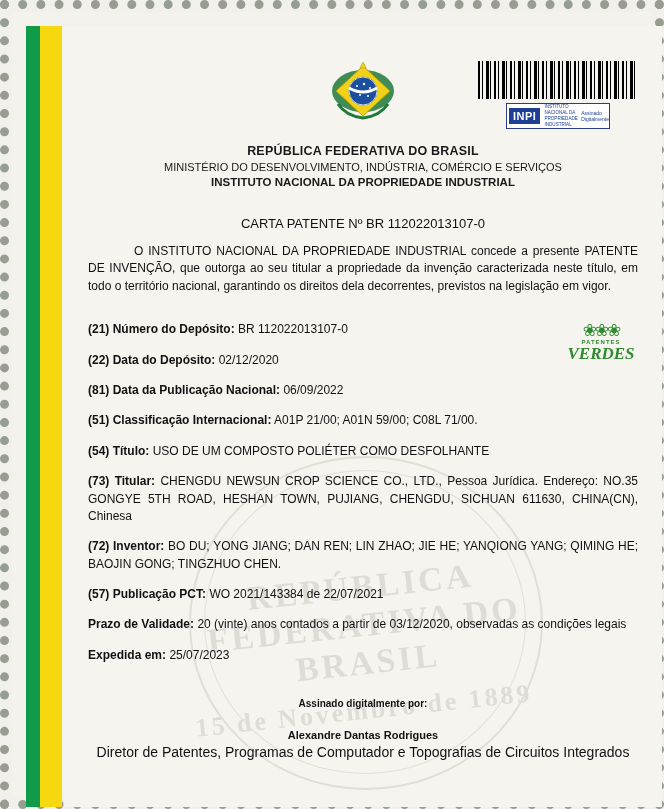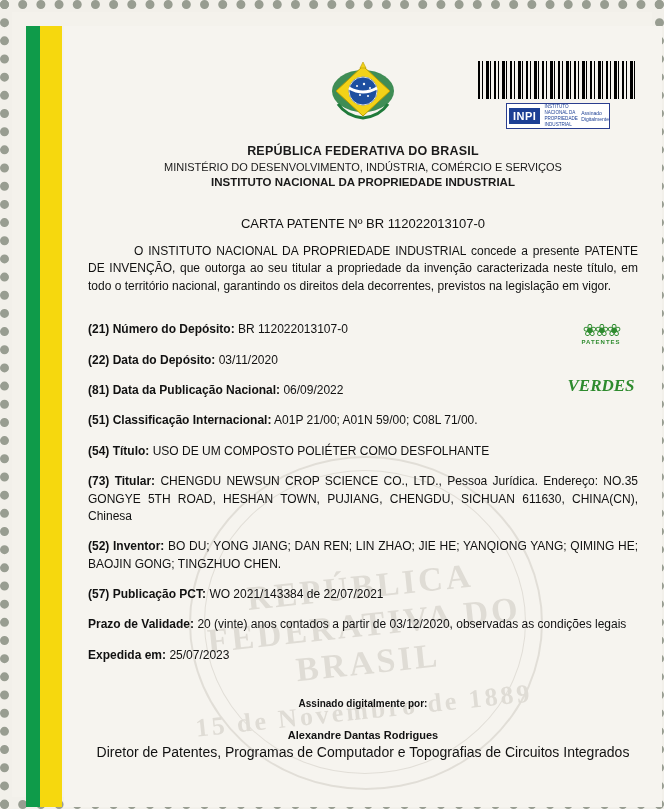--- a/index.html
+++ b/index.html
@@ -242,21 +242,20 @@
     color: #2e8b2e;
     letter-spacing: 1px;
   }
   .gp-big {
     font-family: "Liberation Serif", serif;
     font-size: 17px;
     font-weight: bold;
     font-style: italic;
     color: #2e8b2e;
     line-height: 1;
-    margin-top: 32px;
   }
   .signature {
     margin-top: 34px;
     text-align: center;
     color: #111;
   }
   .sig1 { font-size: 10px; font-weight: bold; }
   .sig2 { font-size: 11px; font-weight: bold; margin-top: 20px; }
   .sig3 { font-size: 14px; margin-top: 3px; }
 </style>
@@ -328,40 +327,40 @@
 
         <div class="paragraph">O INSTITUTO NACIONAL DA PROPRIEDADE INDUSTRIAL concede a presente PATENTE DE INVENÇÃO, que outorga ao seu titular a propriedade da invenção caracterizada neste título, em todo o território nacional, garantindo os direitos dela decorrentes, previstos na legislação em vigor.</div>
 
         <div class="fields">
           <div class="field">
             <b>(21) Número do Depósito:</b>
             <span>BR 112022013107-0</span>
           </div>
           <div class="field">
             <b>(22) Data do Depósito:</b>
-            <span>03/11/2020</span>
+            <span>02/12/2020</span>
           </div>
           <div class="field">
             <b>(81) Data da Publicação Nacional:</b>
             <span>06/09/2022</span>
           </div>
           <div class="field">
             <b>(51) Classificação Internacional:</b>
             <span>A01P 21/00; A01N 59/00; C08L 71/00.</span>
           </div>
           <div class="field">
             <b>(54) Título:</b>
             <span>USO DE UM COMPOSTO POLIÉTER COMO DESFOLHANTE</span>
           </div>
           <div class="field field-wide">
             <b>(73) Titular:</b>
             <span>CHENGDU NEWSUN CROP SCIENCE CO., LTD., Pessoa Jurídica. Endereço: NO.35 GONGYE 5TH ROAD, HESHAN TOWN, PUJIANG, CHENGDU, SICHUAN 611630, CHINA(CN), Chinesa</span>
           </div>
           <div class="field field-wide">
-            <b>(52) Inventor:</b>
+            <b>(72) Inventor:</b>
             <span>BO DU; YONG JIANG; DAN REN; LIN ZHAO; JIE HE; YANQIONG YANG; QIMING HE; BAOJIN GONG; TINGZHUO CHEN.</span>
           </div>
           <div class="field">
             <b>(57) Publicação PCT:</b>
             <span>WO 2021/143384 de 22/07/2021</span>
           </div>
           <div class="field">
             <b>Prazo de Validade:</b>
             <span>20 (vinte) anos contados a partir de 03/12/2020, observadas as condições legais</span>
           </div>

